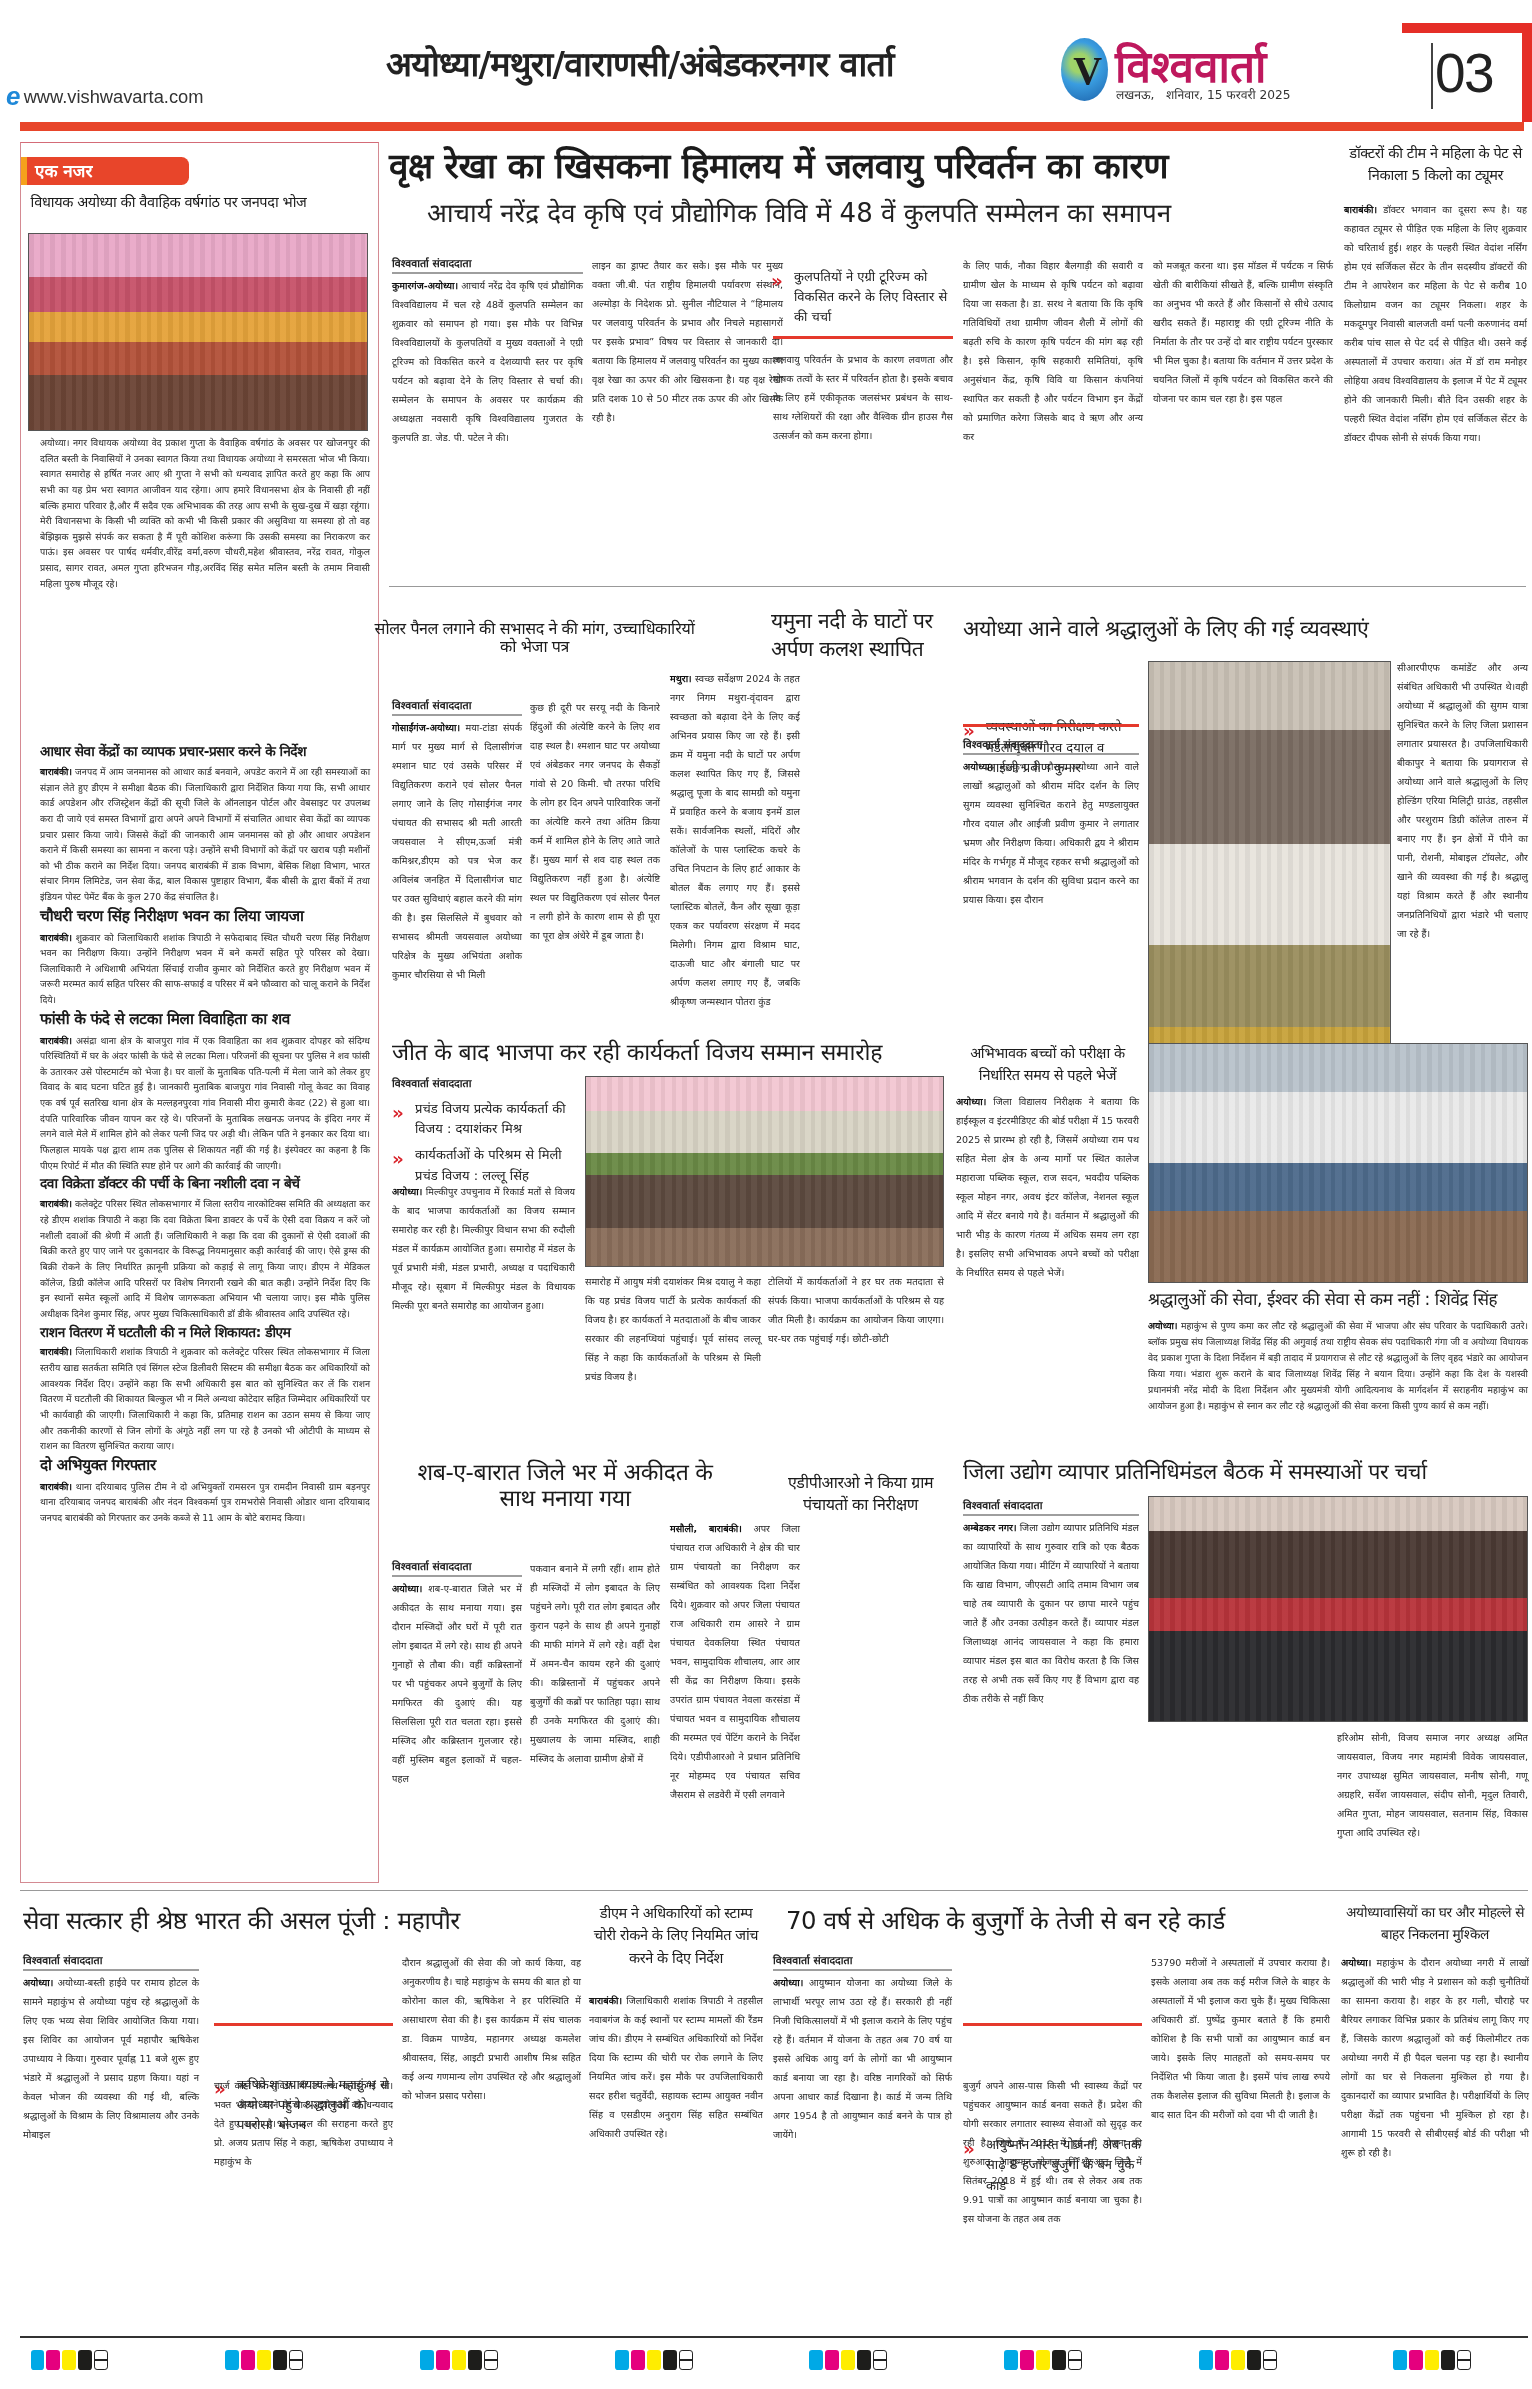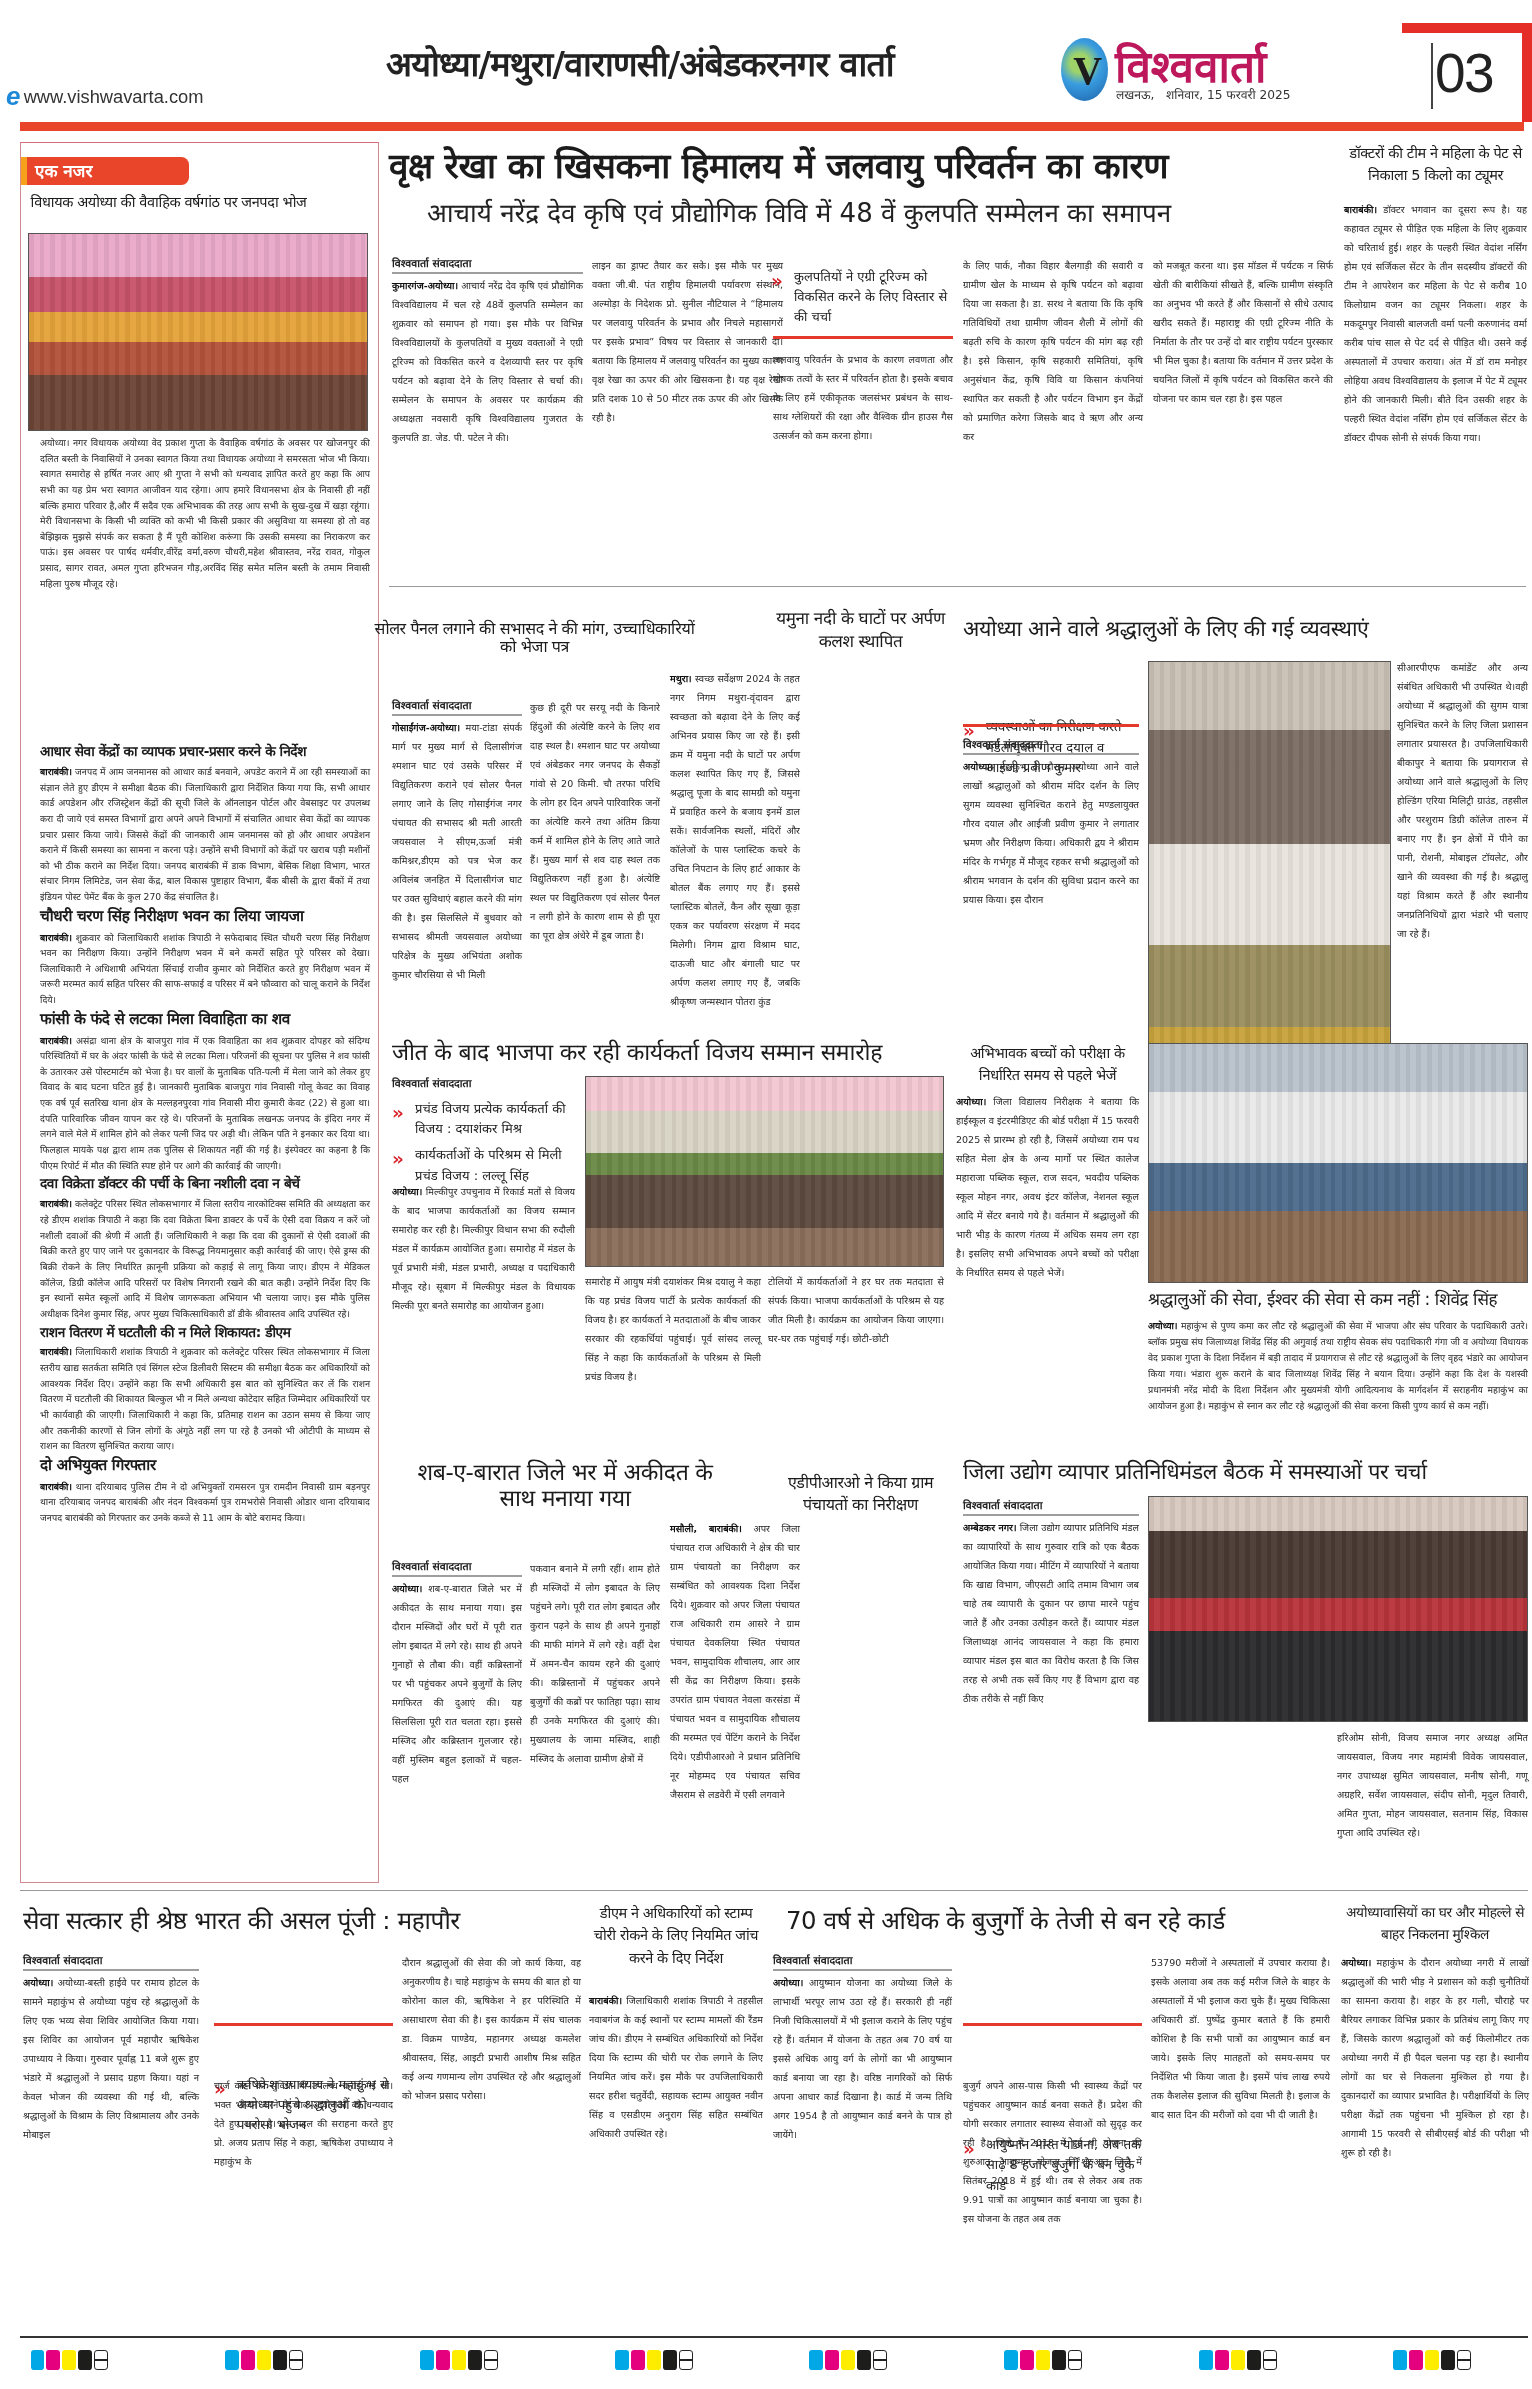--- a/index.html
+++ b/index.html
@@ -112,21 +112,21 @@
 
 <div class="abs hl" style="left:1344px;top:142px;width:183px;font-size:14.5px;font-weight:normal;text-align:center;line-height:1.55;">डॉक्टरों की टीम ने महिला के पेट से निकाला 5 किलो का ट्यूमर</div>
 <div class="col body-txt" style="left:1344px;top:200px;width:183px;"><b>बाराबंकी।</b> <span>डॉक्टर भगवान का दूसरा रूप है। यह कहावत ट्यूमर से पीड़ित एक महिला के लिए शुक्रवार को चरितार्थ हुई। शहर के पल्हरी स्थित वेदांश नर्सिंग होम एवं सर्जिकल सेंटर के तीन सदस्यीय डॉक्टरों की टीम ने आपरेशन कर महिला के पेट से करीब 10 किलोग्राम वजन का ट्यूमर निकला। शहर के मकदूमपुर निवासी बालजती वर्मा पत्नी करुणानंद वर्मा करीब पांच साल से पेट दर्द से पीड़ित थी। उसने कई अस्पतालों में उपचार कराया। अंत में डॉ राम मनोहर लोहिया अवध विश्वविद्यालय के इलाज में पेट में ट्यूमर होने की जानकारी मिली। बीते दिन उसकी शहर के पल्हरी स्थित वेदांश नर्सिंग होम एवं सर्जिकल सेंटर के डॉक्टर दीपक सोनी से संपर्क किया गया।</span></div>
 
 <div class="hrule" style="left:389px;top:586px;width:1137px;height:0.8px;background:#999;"></div>
 <div class="abs hl" style="left:374px;top:620px;width:321px;font-size:16px;font-weight:normal;text-align:center;">सोलर पैनल लगाने की सभासद ने की मांग, उच्चाधिकारियों को भेजा पत्र</div>
 <div class="col byline" style="left:392px;top:698px;width:130px;">विश्ववार्ता संवाददाता</div>
 <div class="col body-txt" style="left:392px;top:718px;width:130px;"><b>गोसाईंगंज-अयोध्या।</b> मया-टांडा संपर्क मार्ग पर मुख्य मार्ग से दिलासीगंज श्मशान घाट एवं उसके परिसर में विद्युतिकरण कराने एवं सोलर पैनल लगाए जाने के लिए गोसाईगंज नगर पंचायत की सभासद श्री मती आरती जयसवाल ने सीएम,ऊर्जा मंत्री कमिश्नर,डीएम को पत्र भेज कर अविलंब जनहित में दिलासीगंज घाट पर उक्त सुविधाएं बहाल करने की मांग की है। इस सिलसिले में बुधवार को सभासद श्रीमती जयसवाल अयोध्या परिक्षेत्र के मुख्य अभियंता अशोक कुमार चौरसिया से भी मिली</div>
 <div class="col body-txt" style="left:530px;top:698px;width:130px;">कुछ ही दूरी पर सरयू नदी के किनारे हिंदुओं की अंत्येष्टि करने के लिए शव दाह स्थल है। श्मशान घाट पर अयोध्या एवं अंबेडकर नगर जनपद के सैकड़ों गांवो से 20 किमी. चौ तरफा परिधि के लोग हर दिन अपने पारिवारिक जनों का अंत्येष्टि करने तथा अंतिम क्रिया कर्म में शामिल होने के लिए आते जाते हैं। मुख्य मार्ग से शव दाह स्थल तक विद्युतिकरण नहीं हुआ है। अंत्येष्टि स्थल पर विद्युतिकरण एवं सोलर पैनल न लगी होने के कारण शाम से ही पूरा का पूरा क्षेत्र अंधेरे में डूब जाता है।</div>
 
-<div class="abs hl" style="left:771px;top:607px;width:179px;font-size:17px;font-weight:normal;text-align:center;line-height:1.35;">यमुना नदी के घाटों पर अर्पण कलश स्थापित</div>
+<div class="abs hl" style="left:771px;top:607px;width:179px;font-size:21px;font-weight:normal;line-height:1.35;">यमुना नदी के घाटों पर अर्पण कलश स्थापित</div>
 <div class="col body-txt" style="left:670px;top:669px;width:130px;"><b>मथुरा।</b> <span>स्वच्छ सर्वेक्षण 2024 के तहत नगर निगम मथुरा-वृंदावन द्वारा स्वच्छता को बढ़ावा देने के लिए कई अभिनव प्रयास किए जा रहे हैं। इसी क्रम में यमुना नदी के घाटों पर अर्पण कलश स्थापित किए गए हैं, जिससे श्रद्धालु पूजा के बाद सामग्री को यमुना में प्रवाहित करने के बजाय इनमें डाल सकें। सार्वजनिक स्थलों, मंदिरों और कॉलेजों के पास प्लास्टिक कचरे के उचित निपटान के लिए हार्ट आकार के बोतल बैंक लगाए गए हैं। इससे प्लास्टिक बोतलें, कैन और सूखा कूड़ा एकत्र कर पर्यावरण संरक्षण में मदद मिलेगी। निगम द्वारा विश्राम घाट, दाऊजी घाट और बंगाली घाट पर अर्पण कलश लगाए गए हैं, जबकि श्रीकृष्ण जन्मस्थान पोतरा कुंड</span></div>
 
 <div class="abs hl" style="left:963px;top:617px;width:565px;font-size:21.4px;font-weight:normal;">अयोध्या आने वाले श्रद्धालुओं के लिए की गई व्यवस्थाएं</div>
 <div class="col pullquote" style="left:963px;top:657px;width:176px;">
   <span class="chev">»</span>
   <span>व्यवस्थाओं का निरीक्षण करते मंडलायुक्त गौरव दयाल व आईजी प्रवीण कुमार</span>
 </div>
 <div class="col pq-rule" style="left:963px;top:724px;width:176px;"></div>
 <div class="col byline" style="left:963px;top:737px;width:176px;">विश्ववार्ता संवाददाता</div>
 <div class="col body-txt" style="left:963px;top:757px;width:176px;"><b>अयोध्या।</b> महाकुंभ के दौरान अयोध्या आने वाले लाखों श्रद्धालुओं को श्रीराम मंदिर दर्शन के लिए सुगम व्यवस्था सुनिश्चित कराने हेतु मण्डलायुक्त गौरव दयाल और आईजी प्रवीण कुमार ने लगातार भ्रमण और निरीक्षण किया। अधिकारी द्वय ने श्रीराम मंदिर के गर्भगृह में मौजूद रहकर सभी श्रद्धालुओं को श्रीराम भगवान के दर्शन की सुविधा प्रदान करने का प्रयास किया। इस दौरान</div>
@@ -134,21 +134,21 @@
 <div class="col body-txt" style="left:1397px;top:658px;width:131px;">सीआरपीएफ कमांडेंट और अन्य संबंधित अधिकारी भी उपस्थित थे।वही अयोध्या में श्रद्धालुओं की सुगम यात्रा सुनिश्चित करने के लिए जिला प्रशासन लगातार प्रयासरत है। उपजिलाधिकारी बीकापुर ने बताया कि प्रयागराज से अयोध्या आने वाले श्रद्धालुओं के लिए होल्डिंग एरिया मिलिट्री ग्राउंड, तहसील और परशुराम डिग्री कॉलेज तारुन में बनाए गए हैं। इन क्षेत्रों में पीने का पानी, रोशनी, मोबाइल टॉयलेट, और खाने की व्यवस्था की गई है। श्रद्धालु यहां विश्राम करते हैं और स्थानीय जनप्रतिनिधियों द्वारा भंडारे भी चलाए जा रहे हैं।</div>
 
 <div class="abs hl" style="left:392px;top:1040px;width:557px;font-size:23px;font-weight:normal;">जीत के बाद भाजपा कर रही कार्यकर्ता विजय सम्मान समारोह</div>
 <div class="col byline" style="left:392px;top:1076px;width:183px;border:none;">विश्ववार्ता संवाददाता</div>
 <div class="col" style="left:392px;top:1099px;width:183px;">
   <div class="pullquote" style="margin-bottom:6.1px;"><span class="chev">»</span><span>प्रचंड विजय प्रत्येक कार्यकर्ता की विजय : दयाशंकर मिश्र</span></div>
   <div class="pullquote"><span class="chev">»</span><span>कार्यकर्ताओं के परिश्रम से मिली प्रचंड विजय : लल्लू सिंह</span></div>
 </div>
 <div class="photo" style="left:585px;top:1076px;width:359px;height:191px;background:linear-gradient(180deg,#f3c7d2 0 18%,#d9d4c5 18% 40%,#6a8a46 40% 52%,#5d4a3f 52% 80%,#8a6e5b 80%);"></div>
 <div class="col body-txt" style="left:392px;top:1182px;width:183px;"><b>अयोध्या।</b> मिल्कीपुर उपचुनाव में रिकार्ड मतों से विजय के बाद भाजपा कार्यकर्ताओं का विजय सम्मान समारोह कर रही है। मिल्कीपुर विधान सभा की रुदौली मंडल में कार्यक्रम आयोजित हुआ। समारोह में मंडल के पूर्व प्रभारी मंत्री, मंडल प्रभारी, अध्यक्ष व पदाधिकारी मौजूद रहे। सूबाग में मिल्कीपुर मंडल के विधायक मिल्की पूरा बनते समारोह का आयोजन हुआ।</div>
-<div class="col body-txt" style="left:585px;top:1272px;width:176px;">समारोह में आयुष मंत्री दयाशंकर मिश्र दयालु ने कहा कि यह प्रचंड विजय पार्टी के प्रत्येक कार्यकर्ता की विजय है। हर कार्यकर्ता ने मतदाताओं के बीच जाकर सरकार की रहकर्धियां पहुंचाई। पूर्व सांसद लल्लू सिंह ने कहा कि कार्यकर्ताओं के परिश्रम से मिली प्रचंड विजय है।</div>
+<div class="col body-txt" style="left:585px;top:1272px;width:176px;">समारोह में आयुष मंत्री दयाशंकर मिश्र दयालु ने कहा कि यह प्रचंड विजय पार्टी के प्रत्येक कार्यकर्ता की विजय है। हर कार्यकर्ता ने मतदाताओं के बीच जाकर सरकार की लहनप्धियां पहुंचाई। पूर्व सांसद लल्लू सिंह ने कहा कि कार्यकर्ताओं के परिश्रम से मिली प्रचंड विजय है।</div>
 <div class="col body-txt" style="left:768px;top:1272px;width:176px;">टोलियों में कार्यकर्ताओं ने हर घर तक मतदाता से संपर्क किया। भाजपा कार्यकर्ताओं के परिश्रम से यह जीत मिली है। कार्यक्रम का आयोजन किया जाएगा। घर-घर तक पहुंचाई गई। छोटी-छोटी</div>
 
 <div class="abs hl" style="left:956px;top:1042px;width:183px;font-size:14.5px;font-weight:normal;text-align:center;line-height:1.55;">अभिभावक बच्चों को परीक्षा के निर्धारित समय से पहले भेजें</div>
 <div class="col body-txt" style="left:956px;top:1092px;width:183px;"><b>अयोध्या।</b> <span>जिला विद्यालय निरीक्षक ने बताया कि हाईस्कूल व इंटरमीडिएट की बोर्ड परीक्षा में 15 फरवरी 2025 से प्रारम्भ हो रही है, जिसमें अयोध्या राम पथ सहित मेला क्षेत्र के अन्य मार्गो पर स्थित कालेज महाराजा पब्लिक स्कूल, राज सदन, भवदीय पब्लिक स्कूल मोहन नगर, अवध इंटर कॉलेज, नेशनल स्कूल आदि में सेंटर बनाये गये है। वर्तमान में श्रद्धालुओं की भारी भीड़ के कारण गंतव्य में अधिक समय लग रहा है। इसलिए सभी अभिभावक अपने बच्चों को परीक्षा के निर्धारित समय से पहले भेजें।</span></div>
 <div class="photo" style="left:1148px;top:1043px;width:380px;height:240px;background:linear-gradient(180deg,#b9c3cb 0 20%,#e9e9e9 20% 50%,#4e6b8c 50% 70%,#8a6a52 70%);"></div>
 
 <div class="abs hl" style="left:1148px;top:1290px;width:382px;font-size:17px;font-weight:normal;">श्रद्धालुओं की सेवा, ईश्वर की सेवा से कम नहीं : शिवेंद्र सिंह</div>
 <div class="col body-txt" style="left:1148px;top:1318px;width:380px;font-size:9.2px;line-height:1.75;"><b>अयोध्या।</b> <span>महाकुंभ से पुण्य कमा कर लौट रहे श्रद्धालुओं की सेवा में भाजपा और संघ परिवार के पदाधिकारी उतरे। ब्लॉक प्रमुख संघ जिलाध्यक्ष शिवेंद्र सिंह की अगुवाई तथा राष्ट्रीय सेवक संघ पदाधिकारी गंगा जी व अयोध्या विधायक वेद प्रकाश गुप्ता के दिशा निर्देशन में बड़ी तादाद में प्रयागराज से लौट रहे श्रद्धालुओं के लिए वृहद भंडारे का आयोजन किया गया। भंडारा शुरू कराने के बाद जिलाध्यक्ष शिवेंद्र सिंह ने बयान दिया। उन्होंने कहा कि देश के यशस्वी प्रधानमंत्री नरेंद्र मोदी के दिशा निर्देशन और मुख्यमंत्री योगी आदित्यनाथ के मार्गदर्शन में सराहनीय महाकुंभ का आयोजन हुआ है। महाकुंभ से स्नान कर लौट रहे श्रद्धालुओं की सेवा करना किसी पुण्य कार्य से कम नहीं।</span></div>
 
 <div class="abs hl" style="left:397px;top:1460px;width:336px;font-size:23px;font-weight:normal;text-align:center;">शब-ए-बारात जिले भर में अकीदत के साथ मनाया गया</div>

